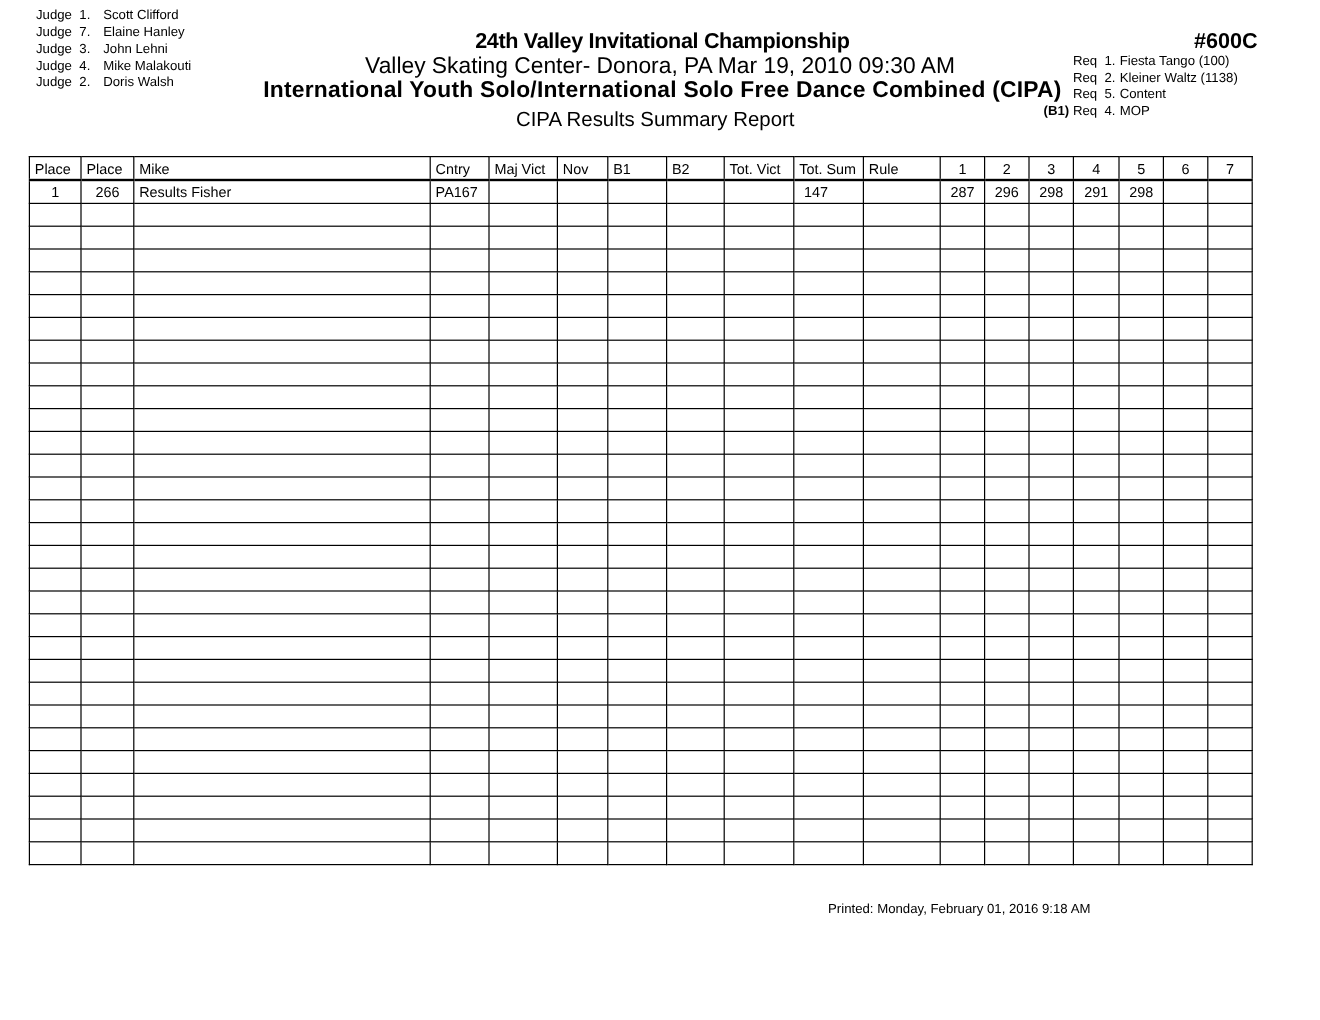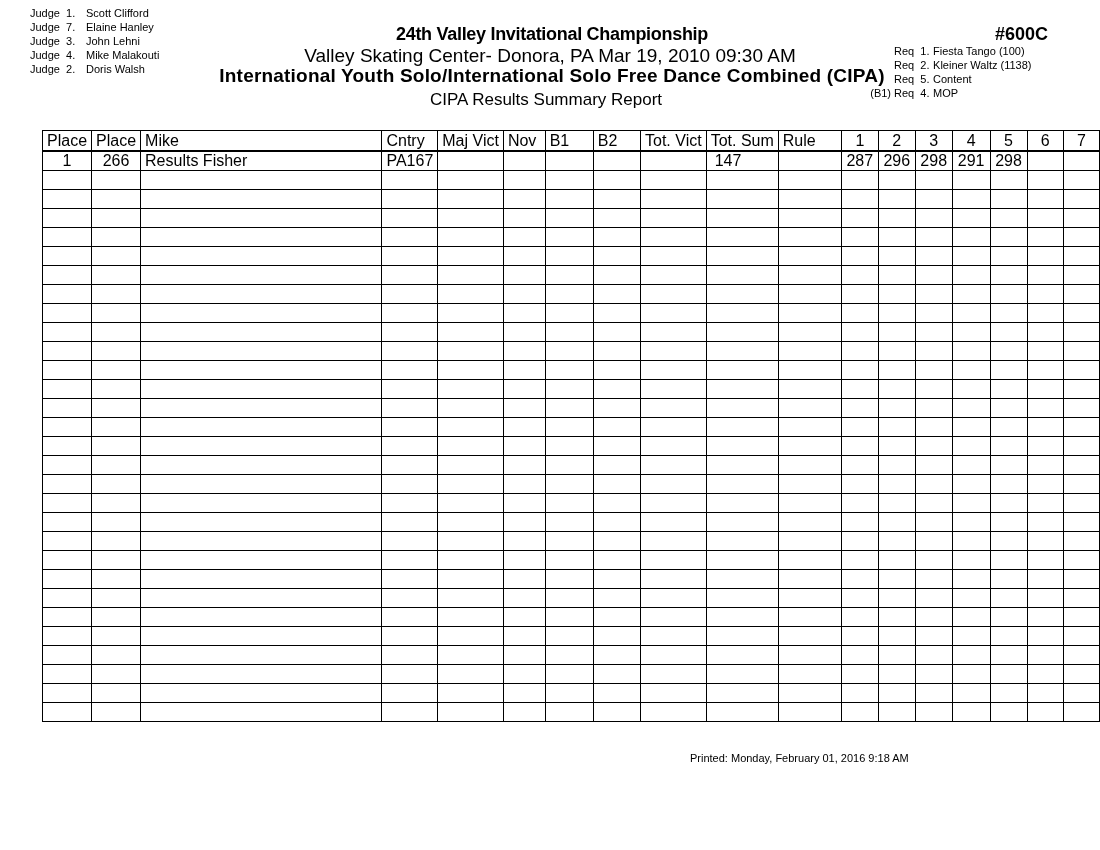--- a/index.html
+++ b/index.html
@@ -8,23 +8,23 @@
     .judges .row { white-space: pre; }
     .judges .lab { display: inline-block; width: 56px; }
     .title { position: absolute; left: 0; width: 1100px; text-align: center; white-space: nowrap; }
     .t1 { top: 24px; font-size: 18px; font-weight: bold; left: 2px; letter-spacing: -0.3px; }
     .t2 { top: 45px; font-size: 19px; left: 0px; }
     .t3 { top: 65px; font-size: 19px; font-weight: bold; left: 2px; letter-spacing: 0.2px; }
     .t4 { top: 90px; font-size: 17px; left: -4px; }
     .event-code { position: absolute; left: 995px; top: 24px; font-size: 18px; font-weight: bold; }
     .reqs { position: absolute; left: 862px; top: 44px; font-size: 11px; line-height: 14px; }
     .reqs .r { white-space: pre; }
-    .reqs .pre { display: inline-block; width: 29px; text-align: right; }
+    .reqs .pre { display: inline-block; width: 29px; text-align: right; font-weight: bold; }
     .reqs .lab { display: inline-block; width: 39px; padding-left: 0px; }
-    table.grid { position: absolute; left: 42px; top: 130px; border-collapse: collapse; table-layout: fixed; font-size: 16px; }
+    table.grid { position: absolute; left: 24px; top: 130px; border-collapse: collapse; table-layout: fixed; font-size: 12px; }
     table.grid td, table.grid th { border: 1px solid #000; height: 18px; padding: 0 4px; overflow: hidden; white-space: nowrap; font-weight: normal; }
     table.grid thead th { border-bottom: 2px solid #000; text-align: left; height: 17px; padding-top: 1px; }
     table.grid th.c, table.grid td.c { text-align: center; }
     .printed { position: absolute; left: 690px; top: 728px; font-size: 11px; margin-top: 24px; }
   </style>
 </head>
 <body>
 
 <div class="judges">
   <div class="row"><span class="lab">Judge  1.</span><span>Scott Clifford</span></div>

